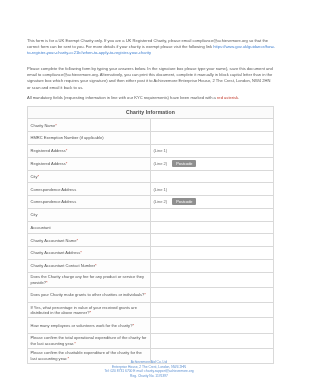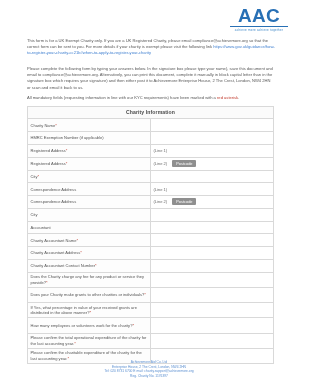--- a/index.html
+++ b/index.html
@@ -81,25 +81,20 @@
     text-align:center;color:#5b8fd0;
     font-size:3.3px;line-height:4.6px;
   }
   .footer div{white-space:nowrap;}
 </style>
 </head>
 <body>
 
 <div class="page">
 
-  <div class="logo-wrap">
-    <div class="logo-mark">AAC</div>
-    <div class="logo-rule"></div>
-    <div class="logo-tag">achieve more achieve together</div>
-  </div>
 
   <div class="copy p1">
     <p class="para"><span>This form is for a UK Exempt Charity only.  If you are a UK Registered Charity, please email compliance@achievemore.org so that the correct form can be sent to you.  For more details if your charity is exempt please visit the following link </span><a class="lnk" href="#">https://www.gov.uk/guidance/how-to-register-your-charity-cc21b#when-to-apply-to-register-your-charity</a></p>
   </div>
 
   <div class="copy p2">
     <p class="para">Please complete the following form by typing your answers below. In the signature box please type your name), save this document and email to compliance@achievemore.org.  Alternatively, you can print this document, complete it manually in block capital letter than in the signature box which requires your signature) and then either post it to Achievemore  Enterprise House, 2 The Crest, London, NW4 2HN or scan and email it back to us.</p>
   </div>
 
   <div class="copy note">

